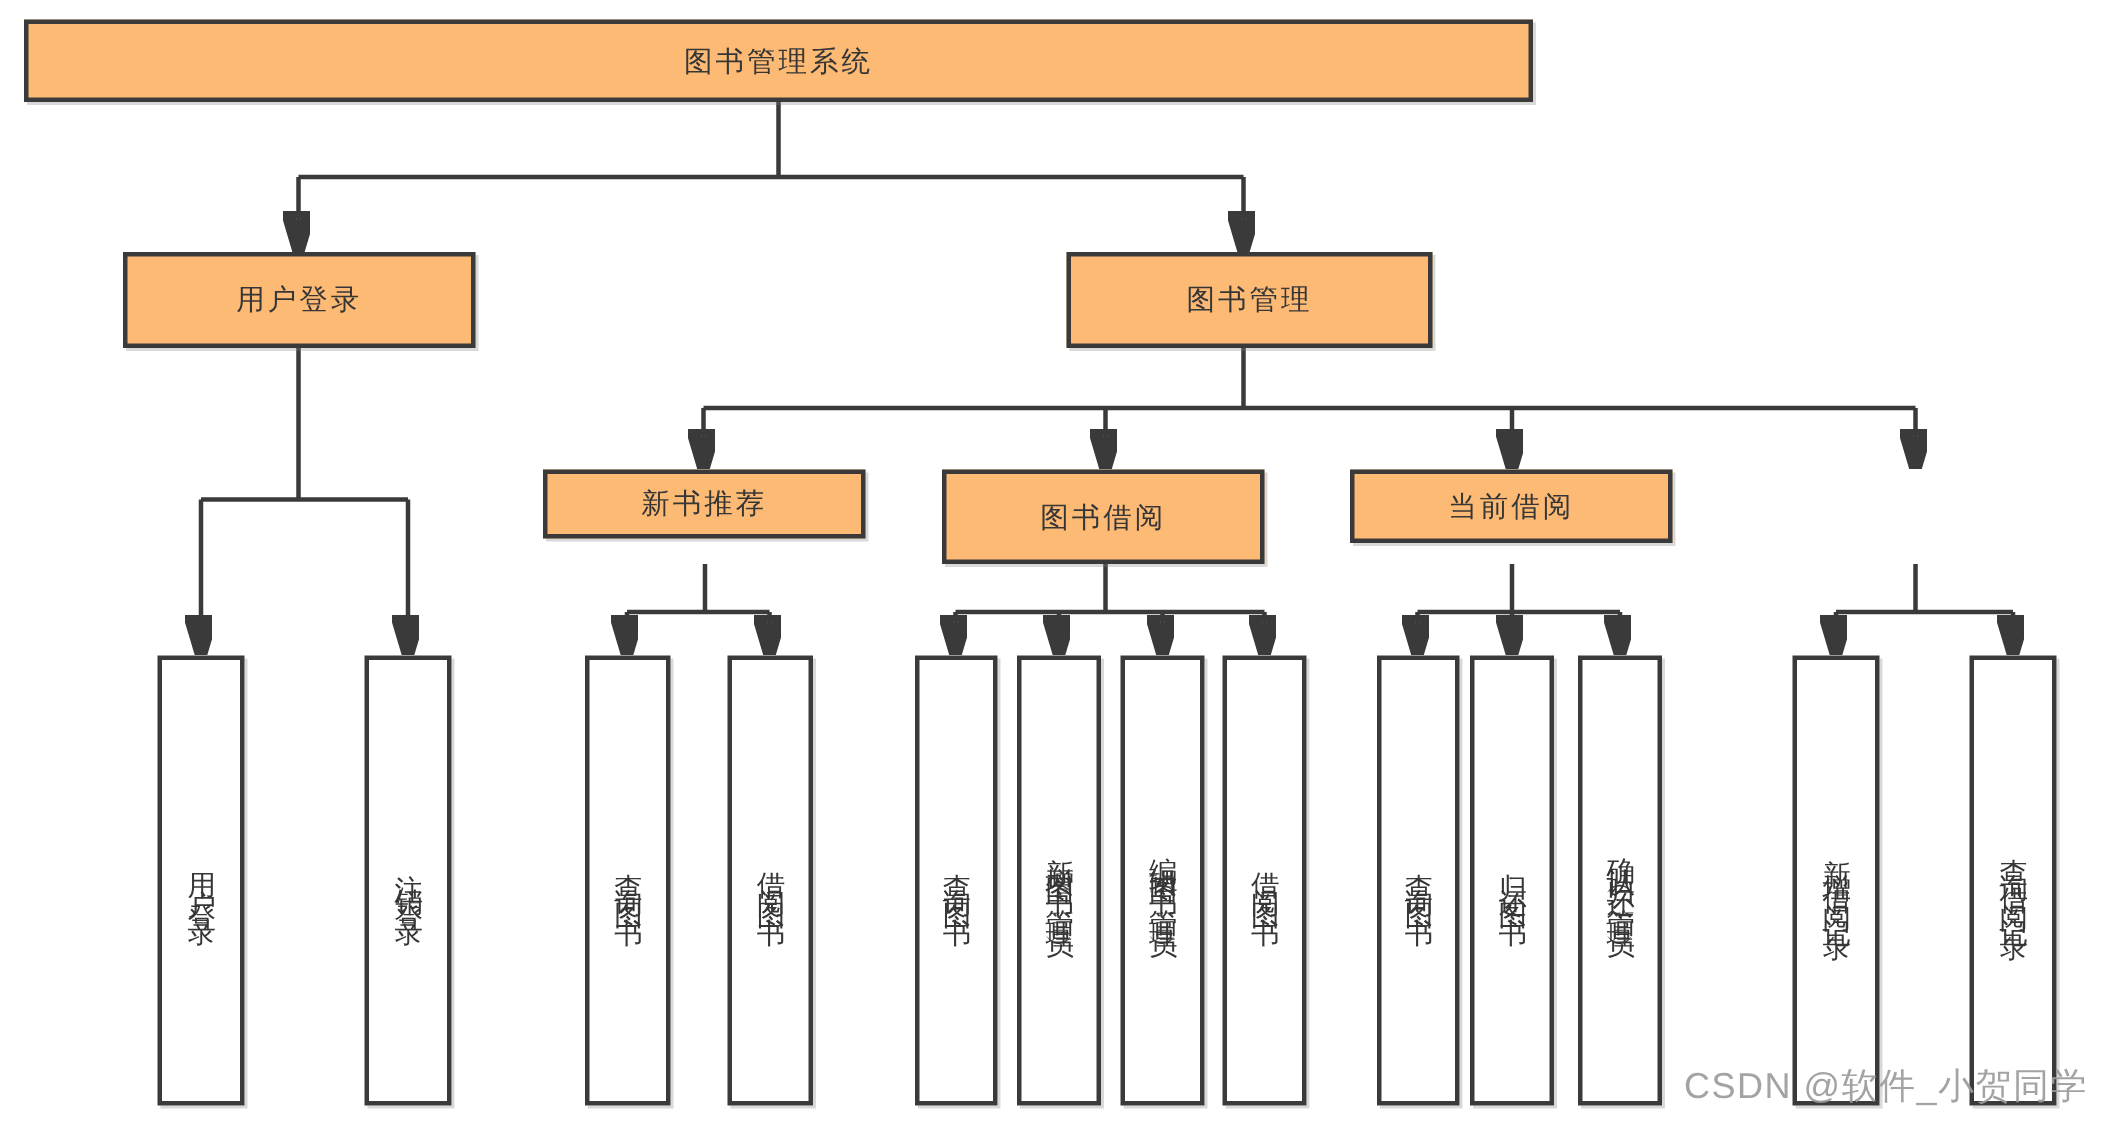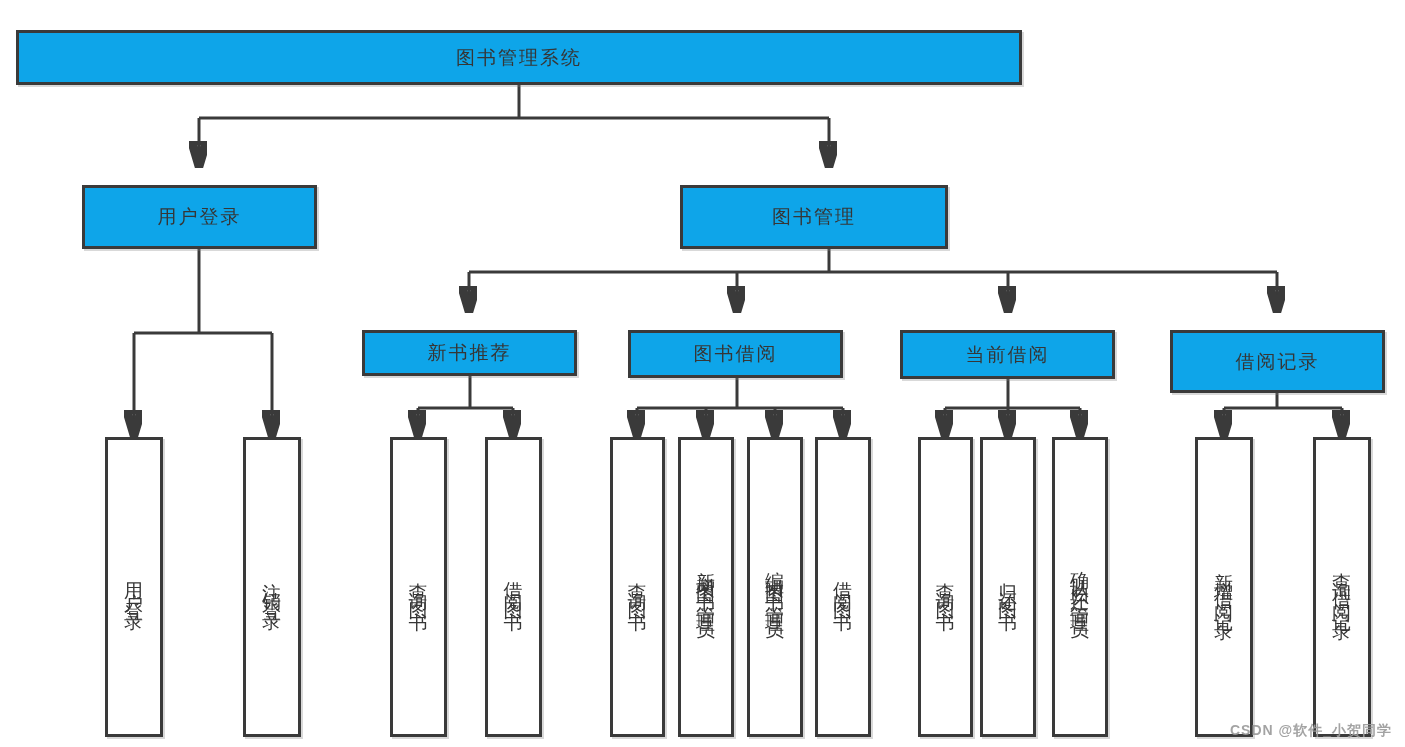--- a/index.html
+++ b/index.html
@@ -21,30 +21,29 @@
   svg.connectors path {
     fill: none;
     stroke: #3a3a3a;
     stroke-width: 3;
     stroke-linejoin: miter;
     stroke-linecap: butt;
   }
   .node {
     position: absolute;
     box-sizing: border-box;
-    background: #0ea5e9;
+    background: #fdba74;
     border: 3px solid #3a3a3a;
     display: flex;
     align-items: center;
     justify-content: center;
     font-size: 19px;
     letter-spacing: 2px;
     color: #363636;
     box-shadow: 2px 2px 0 rgba(130,130,130,0.30);
-    margin-top: 17px;
   }
   .vnode {
     position: absolute;
     top: 437px;
     height: 300px;
     box-sizing: border-box;
     background: #ffffff;
     border: 3px solid #3a3a3a;
     display: flex;
     align-items: center;
@@ -58,26 +57,25 @@
     letter-spacing: 10px;
     line-height: 1;
     color: #363636;
     white-space: nowrap;
   }
   .vnode.long span { letter-spacing: 7px; }
   .watermark {
     position: absolute;
     right: 13px;
     bottom: 7px;
-    font-size: 14px;
+    font-size: 24px;
     color: rgba(155,155,155,0.92);
     letter-spacing: 1px;
     z-index: 10;
     white-space: nowrap;
-    font-weight: bold;
   }
 </style>
 </head>
 <body>
 
 <div class="canvas">
 
   <svg class="connectors" viewBox="0 0 1405 747" xmlns="http://www.w3.org/2000/svg">
     <defs>
       <marker id="arrow" markerUnits="strokeWidth" markerWidth="9" markerHeight="6" refX="8.4" refY="2.5" orient="auto">
@@ -136,26 +134,25 @@
       <path d="M1277,376 V408"></path>
       <path d="M1224,408 H1342"></path>
       <path d="M1224,408 V435" marker-end="url(#arrow)"></path>
       <path d="M1342,408 V435" marker-end="url(#arrow)"></path>
     </g>
   </svg>
 
   <div class="node" style="left:16px; top:13px; width:1006px; height:55px;">图书管理系统</div>
 
   <div class="node" style="left:82px; top:168px; width:235px; height:64px;">用户登录</div>
-  <div class="node" style="left:680px; top:168px; width:268px; height:64px;">图书管理</div>
+  <div class="node" style="left:711px; top:168px; width:244px; height:64px;">图书管理</div>
 
   <div class="node" style="left:362px; top:313px; width:215px; height:46px;">新书推荐</div>
-  <div class="node" style="left:628px; top:313px; width:215px; height:48px;">图书借阅</div>
+  <div class="node" style="left:628px; top:313px; width:215px; height:63px;">图书借阅</div>
   <div class="node" style="left:900px; top:313px; width:215px; height:49px;">当前借阅</div>
-  <div class="node" style="left:1170px; top:313px; width:215px; height:63px;">借阅记录</div>
 
   <div class="vnode" style="left:105px; width:58px;">
     <span>用户登录</span>
   </div>
   <div class="vnode" style="left:243px; width:58px;">
     <span>注销登录</span>
   </div>
 
   <div class="vnode" style="left:390px; width:57px;">
     <span>查询图书</span>

